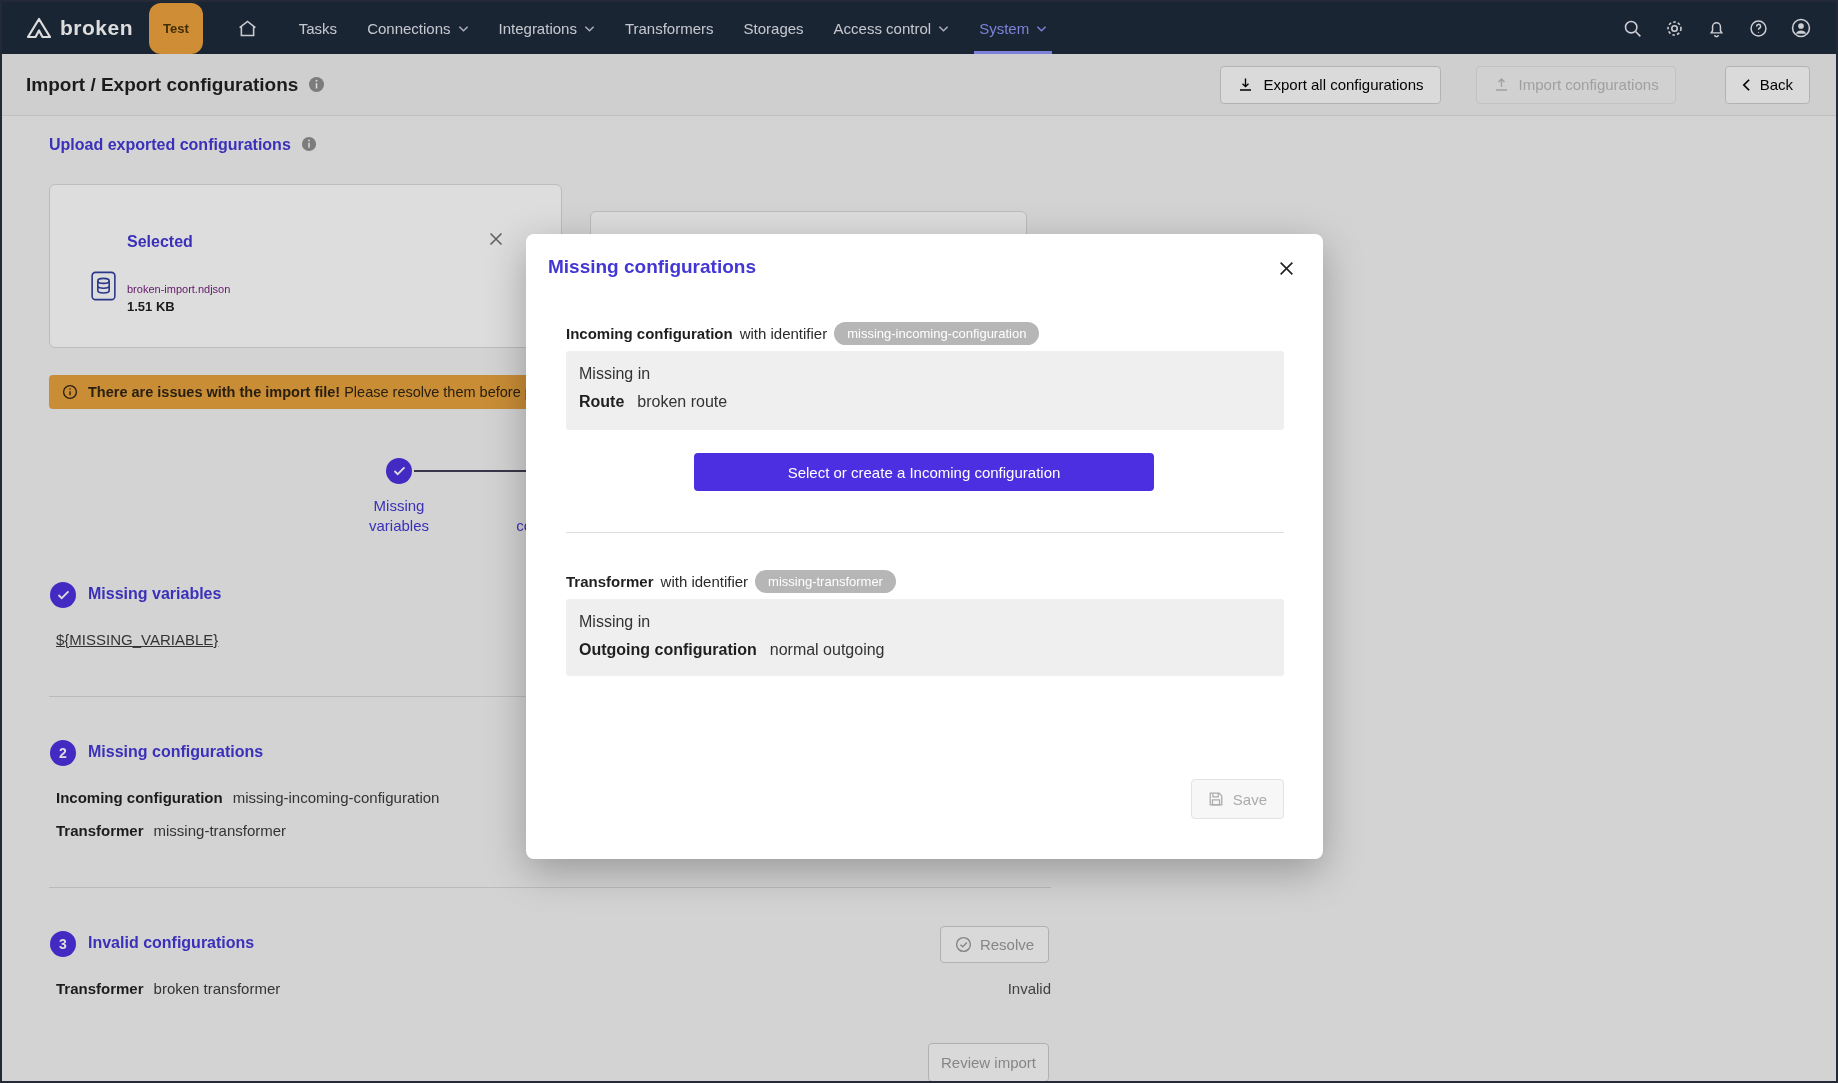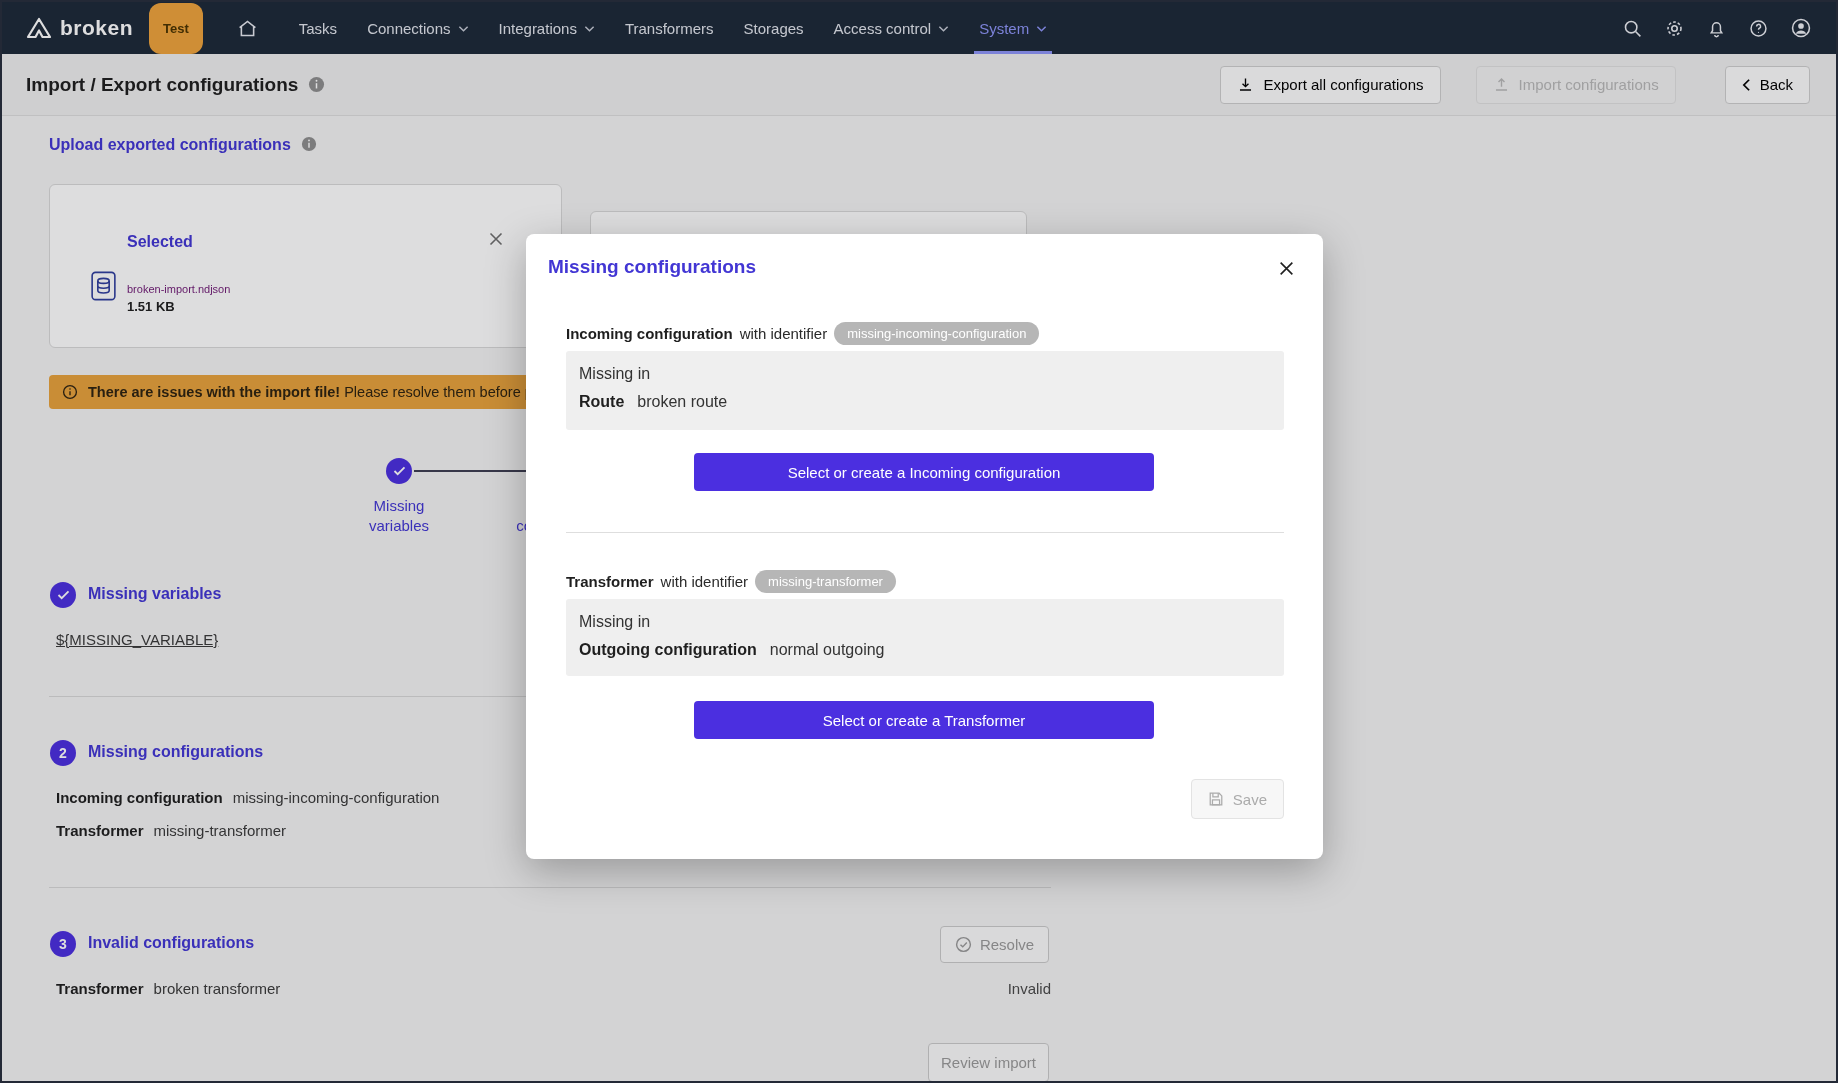--- a/index.html
+++ b/index.html
@@ -384,23 +384,20 @@
       <span>with identifier</span>
       <span class="pill">missing-transformer</span>
     </div>
     <div class="m-panel" style="top:365px; height:77px;">
       <div>Missing in</div>
       <div class="loc">
         <b>Outgoing configuration</b>
         <span>normal outgoing</span>
       </div>
     </div>
-    <button class="accent-btn" style="top:467px;">
-      <span>Select or create a Transformer</span>
-    </button>
 
     <button class="save-btn">
       <span>
           <svg viewBox="0 0 18 18" width="16" height="16" fill="none" stroke="currentColor" stroke-width="1.4">
             <path d="M2.5 2.5 H12.5 L15.5 5.5 V15.5 H2.5 Z"></path>
             <path d="M5.5 2.5 V6.5 H11.5 V2.5"></path>
             <rect x="5" y="10" width="8" height="5.5"></rect>
           </svg>
         </span>
       <span>Save</span>

